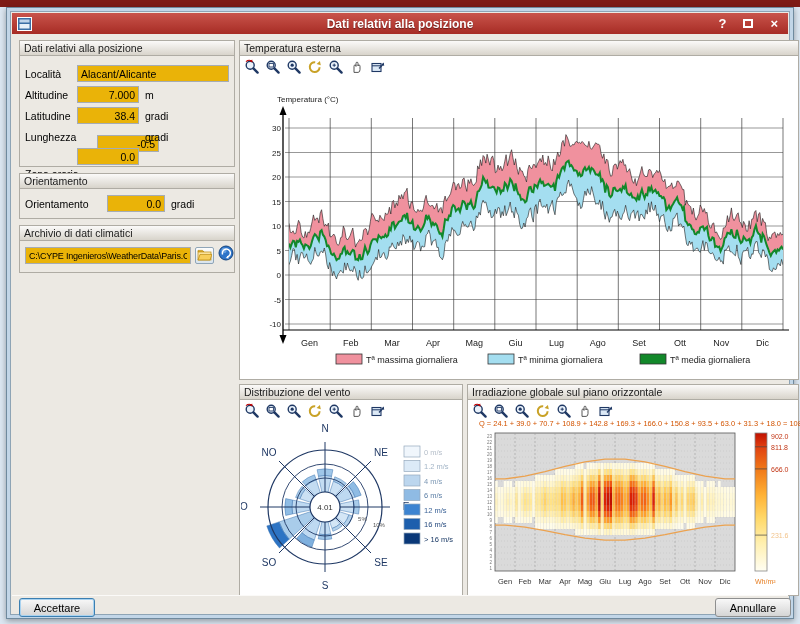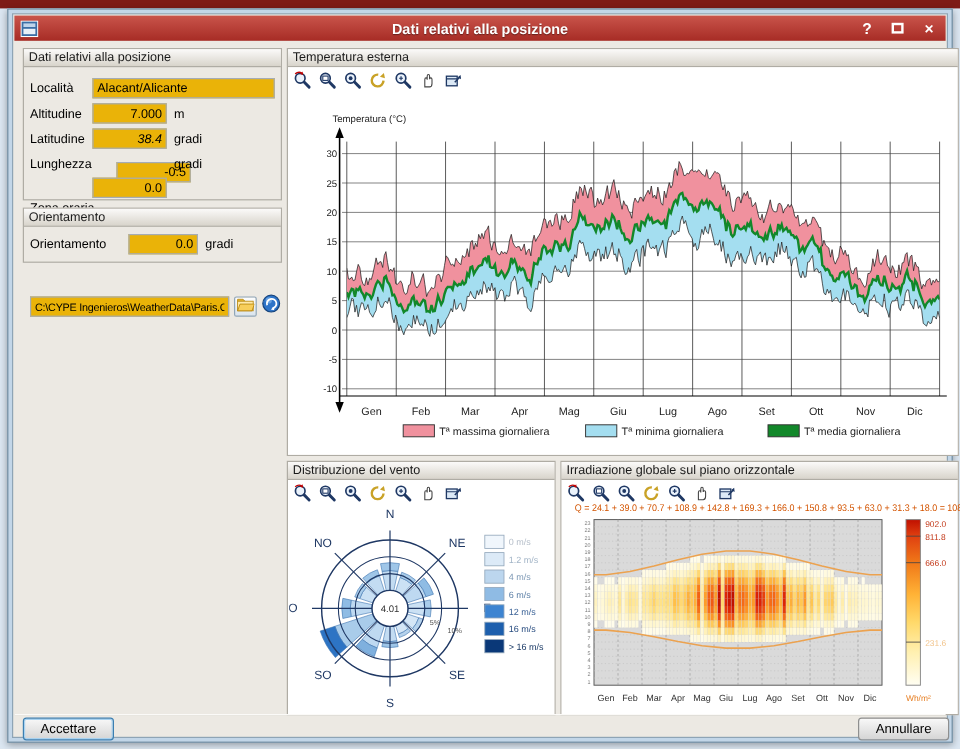--- a/index.html
+++ b/index.html
@@ -78,35 +78,38 @@
 
     <div class="group" style="left:8px; top:28px; width:216px; height:127px;">
       <div class="group-header">Dati relativi alla posizione</div>
     </div>
     <span class="lbl" style="left:14px; top:56px;">Località</span>
     <input class="tbox" style="left: 66px; top: 53px; width: 152px;" value="Alacant/Alicante">
     <span class="lbl" style="left:14px; top:77px;">Altitudine</span>
     <input class="tbox num" style="left: 66px; top: 74px; width: 62px;" value="7.000">
     <span class="lbl" style="left:134px; top:77px;">m</span>
     <span class="lbl" style="left:14px; top:98px;text-align:right;">Latitudine</span>
-    <input class="tbox num" style="left: 66px; top: 95px; width: 62px; font-style: italic;" value="38.4">
+    <input class="tbox num" style="left: 66px; top: 95px; width: 62px;" value="38.4">
     <span class="lbl" style="left:134px; top:98px;">gradi</span>
     <span class="lbl" style="left:14px; top:119px;">Lunghezza</span>
     <input class="tbox num" style="left: 66px; top: 123px; width: 62px; margin-left: 20px;" value="-0.5">
     <span class="lbl" style="left:134px; top:119px;">gradi</span>
     <span class="lbl" style="left:14px; top:156px;">Zona oraria</span>
     <input class="tbox num" style="left: 66px; top: 136px; width: 62px;" value="0.0">
 
     <div class="group" style="left:8px; top:161px; width:216px; height:46px;">
       <div class="group-header">Orientamento</div>
     </div>
     <span class="lbl" style="left:14px; top:186px;">Orientamento</span>
     <input class="tbox num" style="left: 96px; top: 183px; width: 58px;" value="0.0">
     <span class="lbl" style="left:160px; top:186px;">gradi</span>
 
+    <div class="group" style="left:8px; top:213px; width:216px; height:48px;">
+      <div class="group-header">Archivio di dati climatici</div>
+    </div>
     <input class="tbox path-box" style="left: 14px; top: 235px; width: 166px;" value="C:\CYPE Ingenieros\WeatherData\Paris.Orly.apw">
     <span class="mini-btn" style="left:184px; top:235px;">
       <span>
         <svg width="15" height="12" viewBox="0 0 15 12">
             <path d="M1,3 L1,1.4 L5.6,1.4 L7,3 Z" fill="#F5C842" stroke="#B8860B" stroke-width="0.7"></path>
             <rect x="1" y="3" width="13" height="8" fill="#FFE9A8" stroke="#B8860B" stroke-width="0.7"></rect>
             <path d="M1,11 L3,5.4 L15,5.4 L13,11 Z" fill="#F7CE5B" stroke="#B8860B" stroke-width="0.7"></path>
           </svg>
       </span>
     </span>

